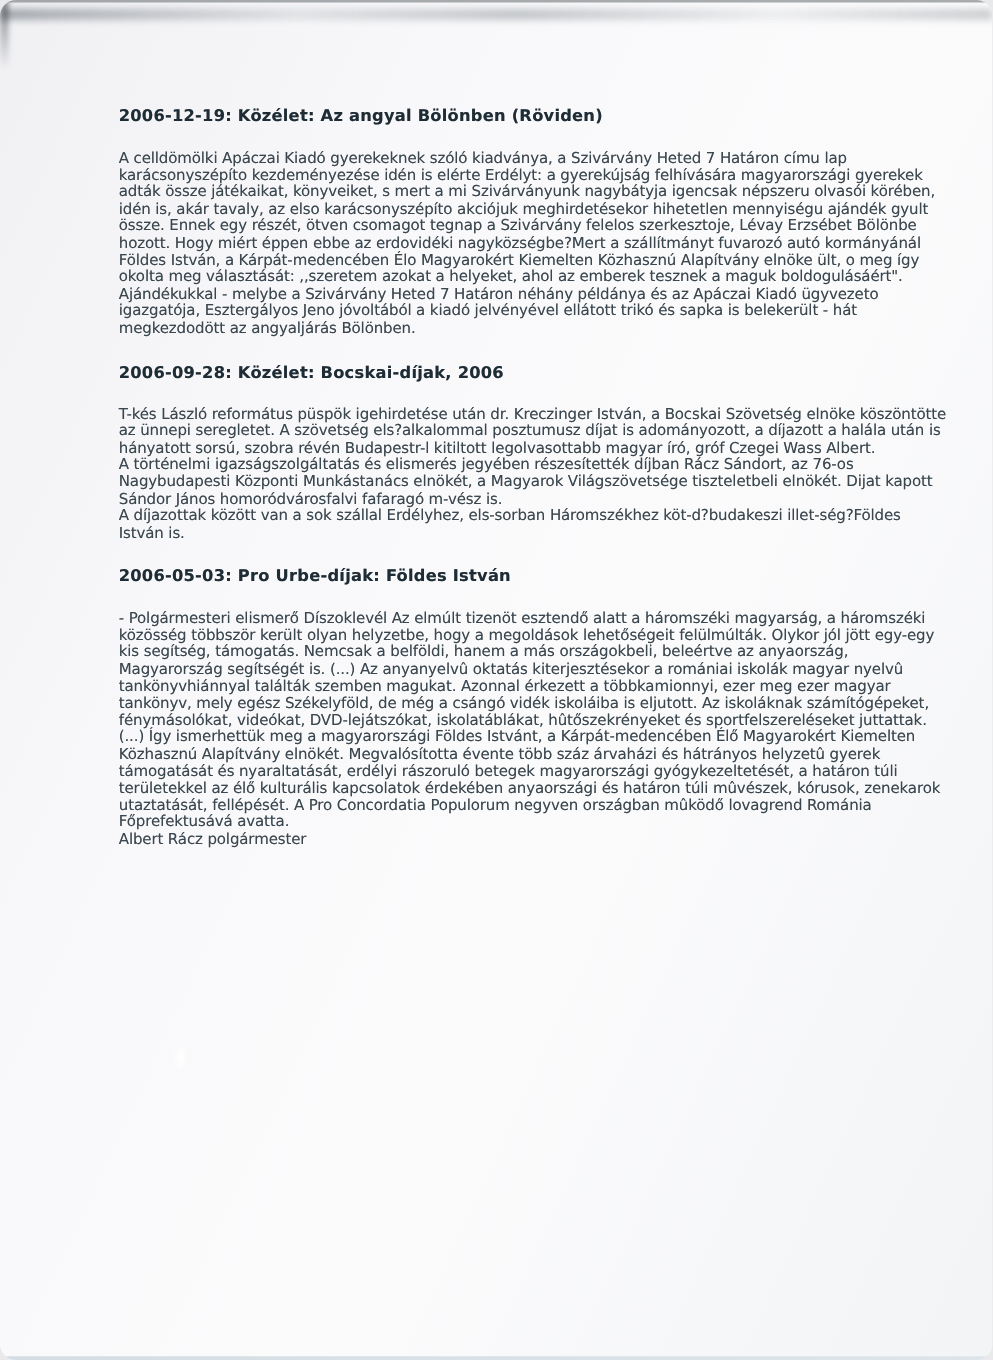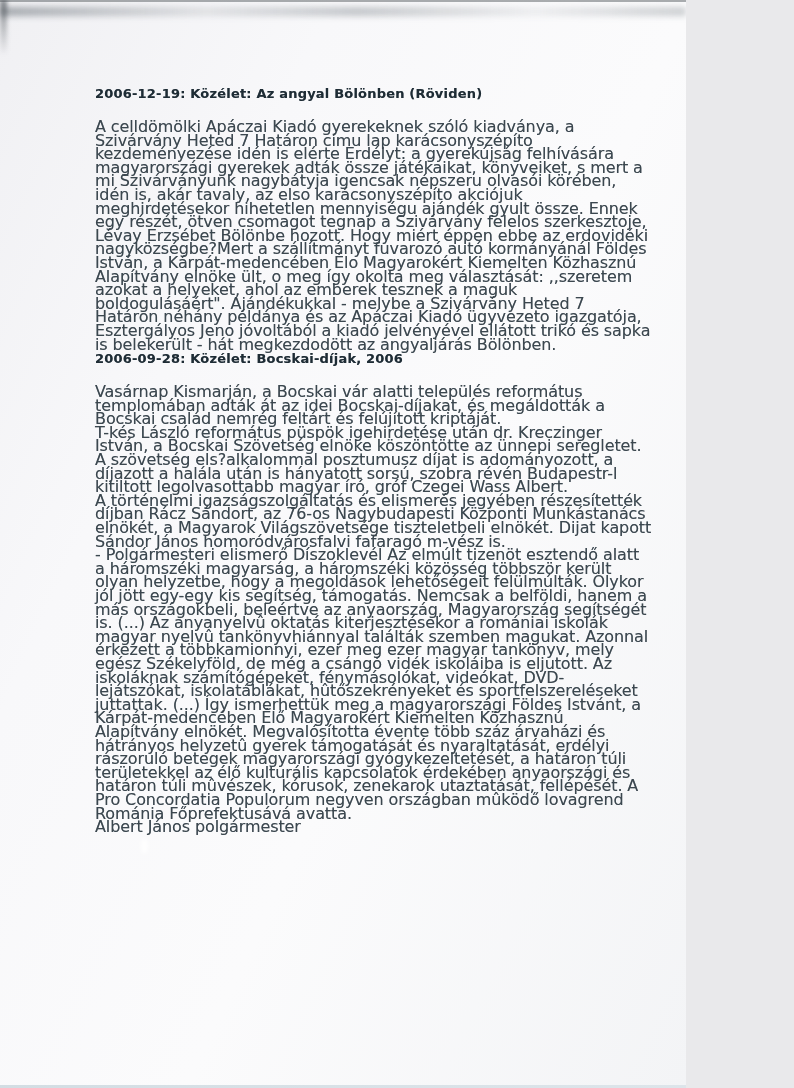--- a/index.html
+++ b/index.html
@@ -3,24 +3,25 @@
 <meta charset="utf-8">
 <style>
   html, body {
     margin: 0;
     padding: 0;
     background: #e9e9eb;
     font-family: "DejaVu Sans", "Liberation Sans", sans-serif;
   }
   .page {
     position: relative;
-    width: 686px;
+    width: 794px;
     height: 1088px;
     overflow: hidden;
     background: linear-gradient(115deg, #f0f0f3 0%, #f8f8fa 28%, #fbfbfc 58%, #f3f4f6 100%);
+    border-radius: 13px;
   }
   
   .edge-top-line {
     position: absolute; top: 0; left: 0; width: 100%; height: 2px;
     background: #585d62; opacity: .5;
   }
   .edge-top-smudge {
     position: absolute; top: 7px; left: 0; width: 100%; height: 9px;
     background: linear-gradient(to right,
       rgba(70,80,88,.45) 0%, rgba(70,80,88,.12) 30%,
@@ -41,33 +42,33 @@
     position: absolute; left: 141px; top: 838px; width: 7px; height: 16px;
     background: rgba(255,255,255,.9); filter: blur(2px); border-radius: 50%;
   }
   
   .content {
     position: relative;
     padding: 86px 34px 0 95px;
     color: #3b474f;
   }
   .article { margin: 0; }
-  .article + .article { }
+  .article + .article { margin-top: 21px; }
   .article h2 {
     margin: 0 0 19px 0;
     font-size: 13px;
     line-height: 15px;
     font-weight: bold;
     color: #1e2c35;
     letter-spacing: .2px;
     text-shadow: 0 0 .5px rgba(30,44,53,.5);
   }
   .article p {
     margin: 0;
-    font-size: 16px;
+    font-size: 12px;
     line-height: 13.6px;
     letter-spacing: -0.1px;
     text-shadow: 0 0 .4px rgba(59,71,79,.45);
   }
 </style>
 </head>
 <body>
 
 <div class="page">
   <div class="edge-top-line"></div>
@@ -78,25 +79,26 @@
 
   <div class="content">
 
     <section class="article">
       <h2>2006-12-19: Közélet: Az angyal Bölönben (Röviden)</h2>
       <p>A celldömölki Apáczai Kiadó gyerekeknek szóló kiadványa, a Szivárvány Heted 7 Határon címu lap karácsonyszépíto kezdeményezése idén is elérte Erdélyt: a gyerekújság felhívására magyarországi gyerekek adták össze játékaikat, könyveiket, s mert a mi Szivárványunk nagybátyja igencsak népszeru olvasói körében, idén is, akár tavaly, az elso karácsonyszépíto akciójuk meghirdetésekor hihetetlen mennyiségu ajándék gyult össze. Ennek egy részét, ötven csomagot tegnap a Szivárvány felelos szerkesztoje, Lévay Erzsébet Bölönbe hozott. Hogy miért éppen ebbe az erdovidéki nagyközségbe?Mert a szállítmányt fuvarozó autó kormányánál Földes István, a Kárpát-medencében Élo Magyarokért Kiemelten Közhasznú Alapítvány elnöke ült, o meg így okolta meg választását: ,,szeretem azokat a helyeket, ahol az emberek tesznek a maguk boldogulásáért". Ajándékukkal - melybe a Szivárvány Heted 7 Határon néhány példánya és az Apáczai Kiadó ügyvezeto igazgatója, Esztergályos Jeno jóvoltából a kiadó jelvényével ellátott trikó és sapka is belekerült - hát megkezdodött az angyaljárás Bölönben.</p>
     </section>
 
     <section class="article">
       <h2>2006-09-28: Közélet: Bocskai-díjak, 2006</h2>
-      <p>Vasárnap Kismarján, a Bocskai vár alatti település református templomában adták át az idei Bocskai-díjakat, és megáldották a Bocskai család nemrég feltárt és felújított kriptáját.</p>
       <p>T-kés László református püspök igehirdetése után dr. Kreczinger István, a Bocskai Szövetség elnöke köszöntötte az ünnepi seregletet. A szövetség els?alkalommal posztumusz díjat is adományozott, a díjazott a halála után is hányatott sorsú, szobra révén Budapestr-l kitiltott legolvasottabb magyar író, gróf Czegei Wass Albert.</p>
       <p>A történelmi igazságszolgáltatás és elismerés jegyében részesítették díjban Rácz Sándort, az 76-os Nagybudapesti Központi Munkástanács elnökét, a Magyarok Világszövetsége tiszteletbeli elnökét. Dijat kapott Sándor János homoródvárosfalvi fafaragó m-vész is.</p>
+      <p>A díjazottak között van a sok szállal Erdélyhez, els-sorban Háromszékhez köt-d?budakeszi illet-ség?Földes István is.</p>
     </section>
 
     <section class="article">
+      <h2>2006-05-03: Pro Urbe-díjak: Földes István</h2>
       <p>- Polgármesteri elismerő Díszoklevél Az elmúlt tizenöt esztendő alatt a háromszéki magyarság, a háromszéki közösség többször került olyan helyzetbe, hogy a megoldások lehetőségeit felülmúlták. Olykor jól jött egy-egy kis segítség, támogatás. Nemcsak a belföldi, hanem a más országokbeli, beleértve az anyaország, Magyarország segítségét is. (...) Az anyanyelvû oktatás kiterjesztésekor a romániai iskolák magyar nyelvû tankönyvhiánnyal találták szemben magukat. Azonnal érkezett a többkamionnyi, ezer meg ezer magyar tankönyv, mely egész Székelyföld, de még a csángó vidék iskoláiba is eljutott. Az iskoláknak számítógépeket, fénymásolókat, videókat, DVD-lejátszókat, iskolatáblákat, hûtőszekrényeket és sportfelszereléseket juttattak. (...) Így ismerhettük meg a magyarországi Földes Istvánt, a Kárpát-medencében Élő Magyarokért Kiemelten Közhasznú Alapítvány elnökét. Megvalósította évente több száz árvaházi és hátrányos helyzetû gyerek támogatását és nyaraltatását, erdélyi rászoruló betegek magyarországi gyógykezeltetését, a határon túli területekkel az élő kulturális kapcsolatok érdekében anyaországi és határon túli mûvészek, kórusok, zenekarok utaztatását, fellépését. A Pro Concordatia Populorum negyven országban mûködő lovagrend Románia Főprefektusává avatta.</p>
-      <p>Albert János polgármester</p>
+      <p>Albert Rácz polgármester</p>
     </section>
 
 
   </div>
 </div>
 
 </body></html>

